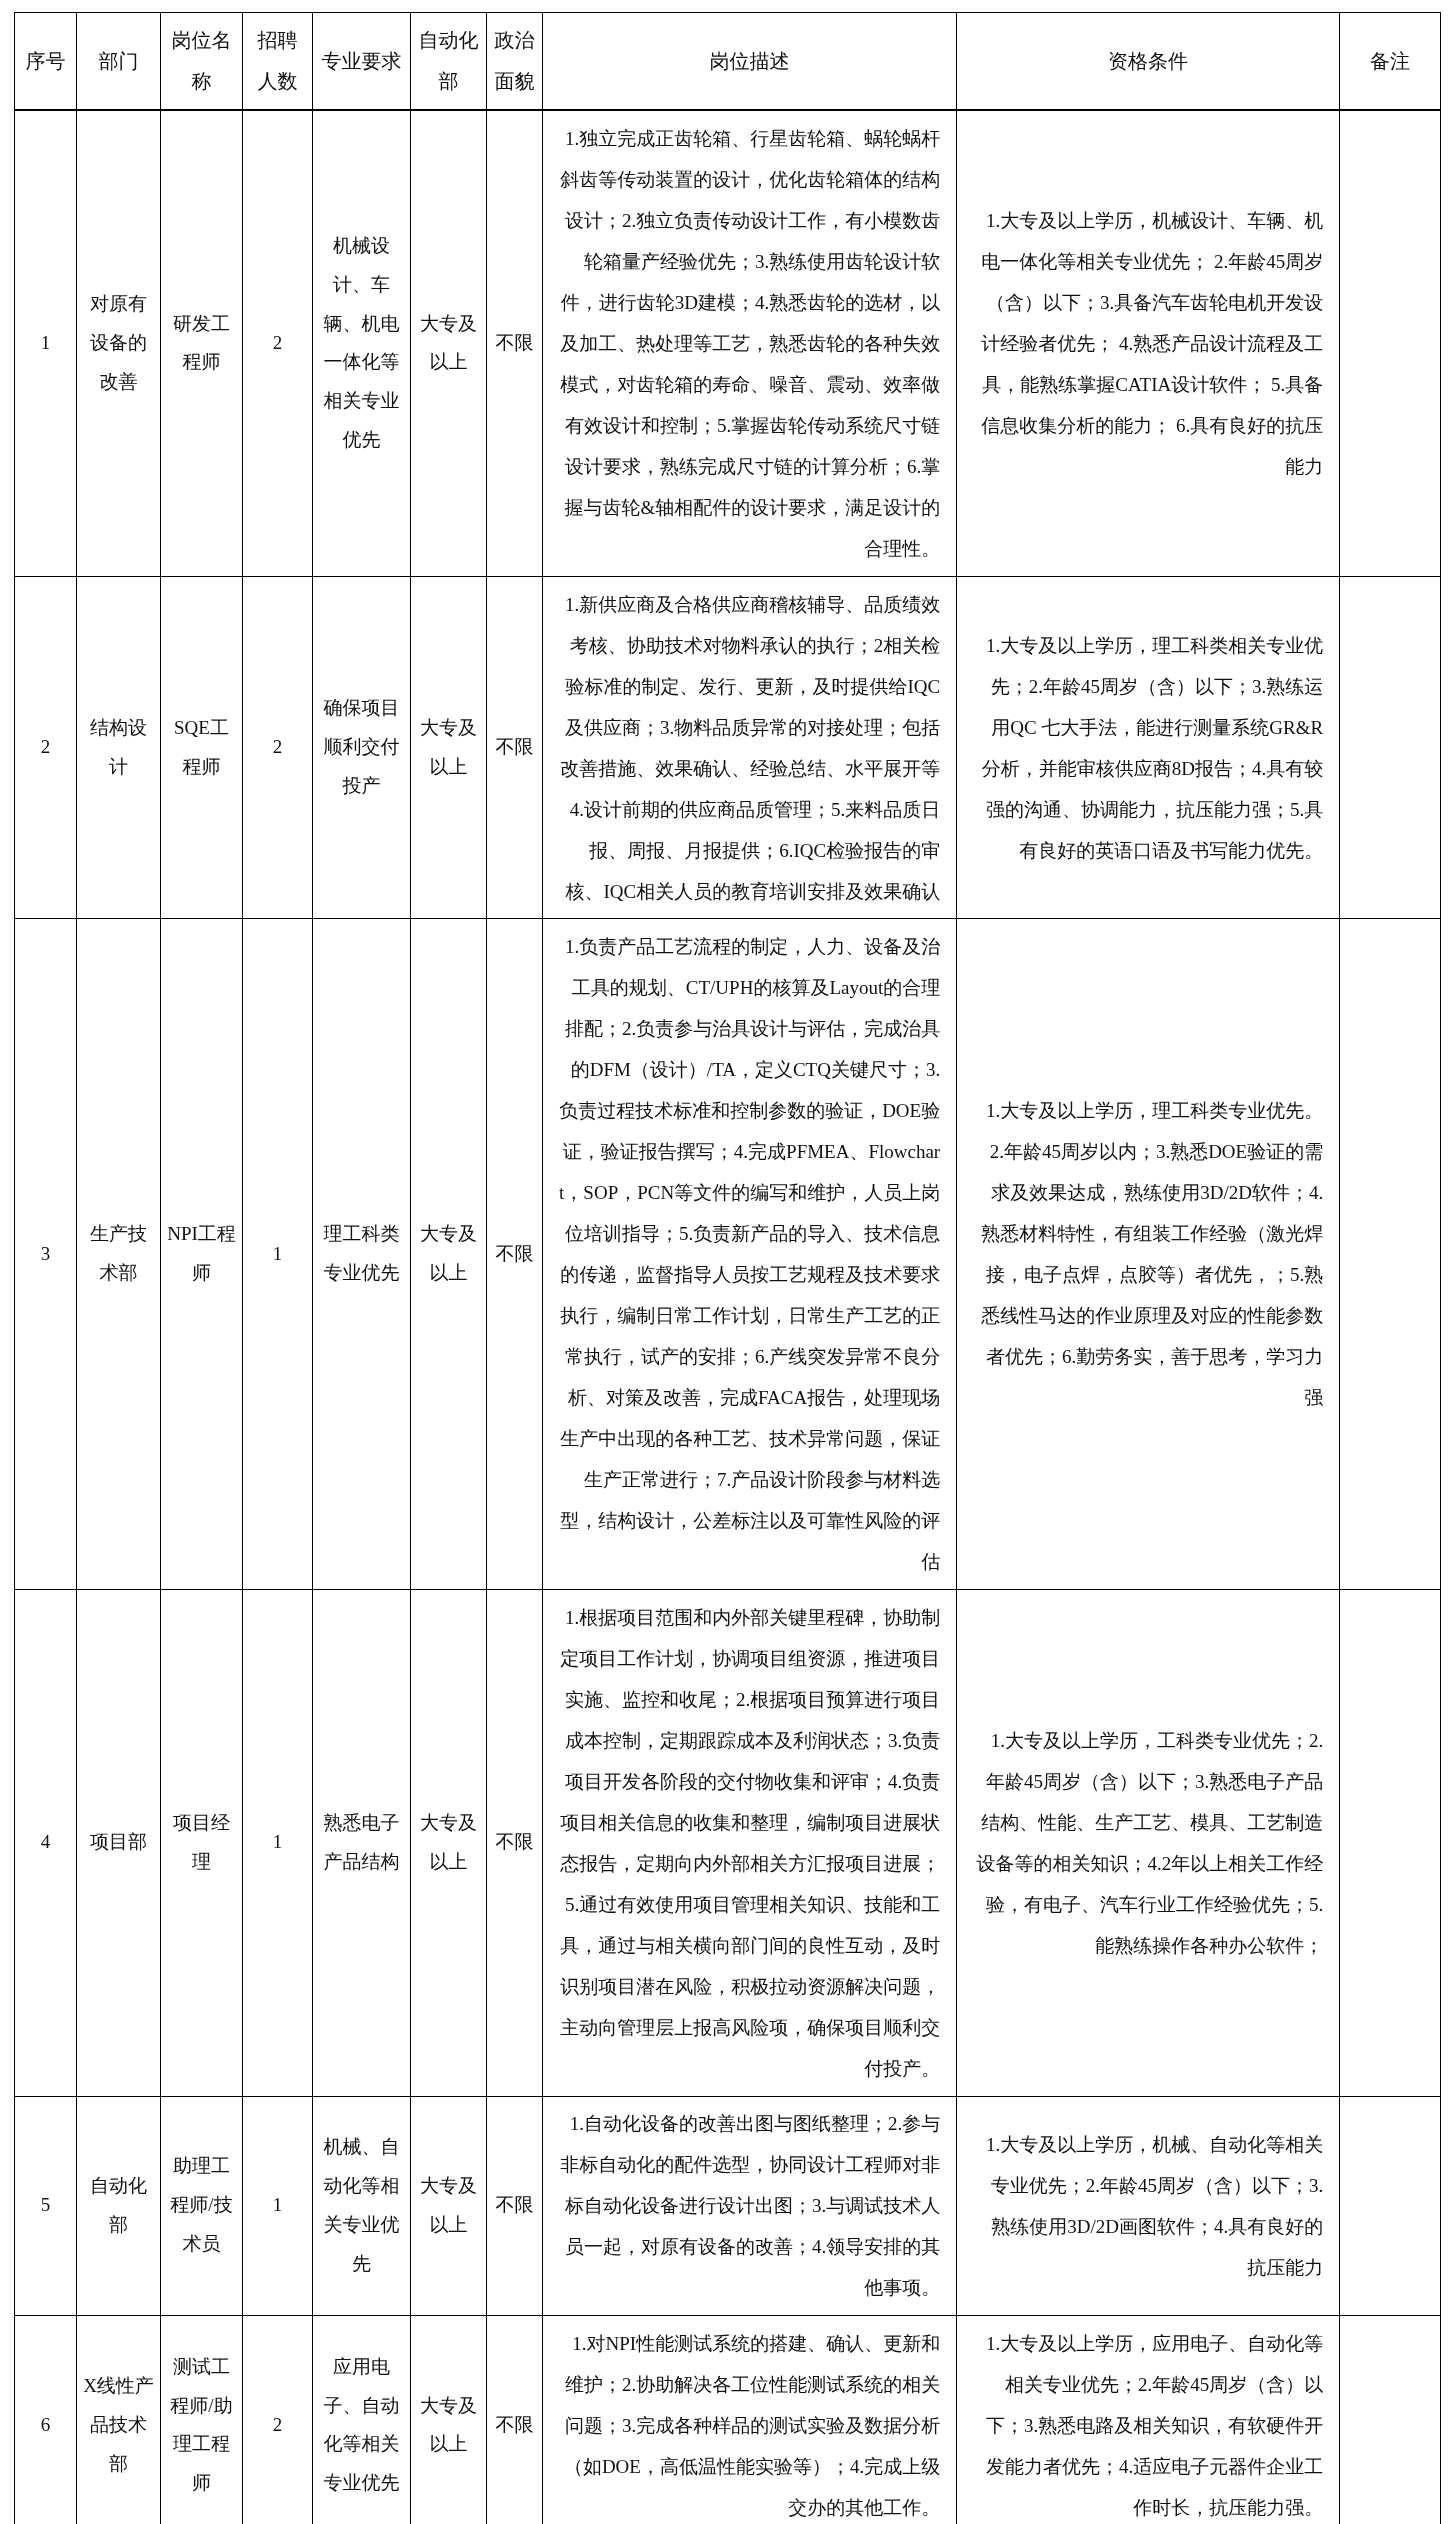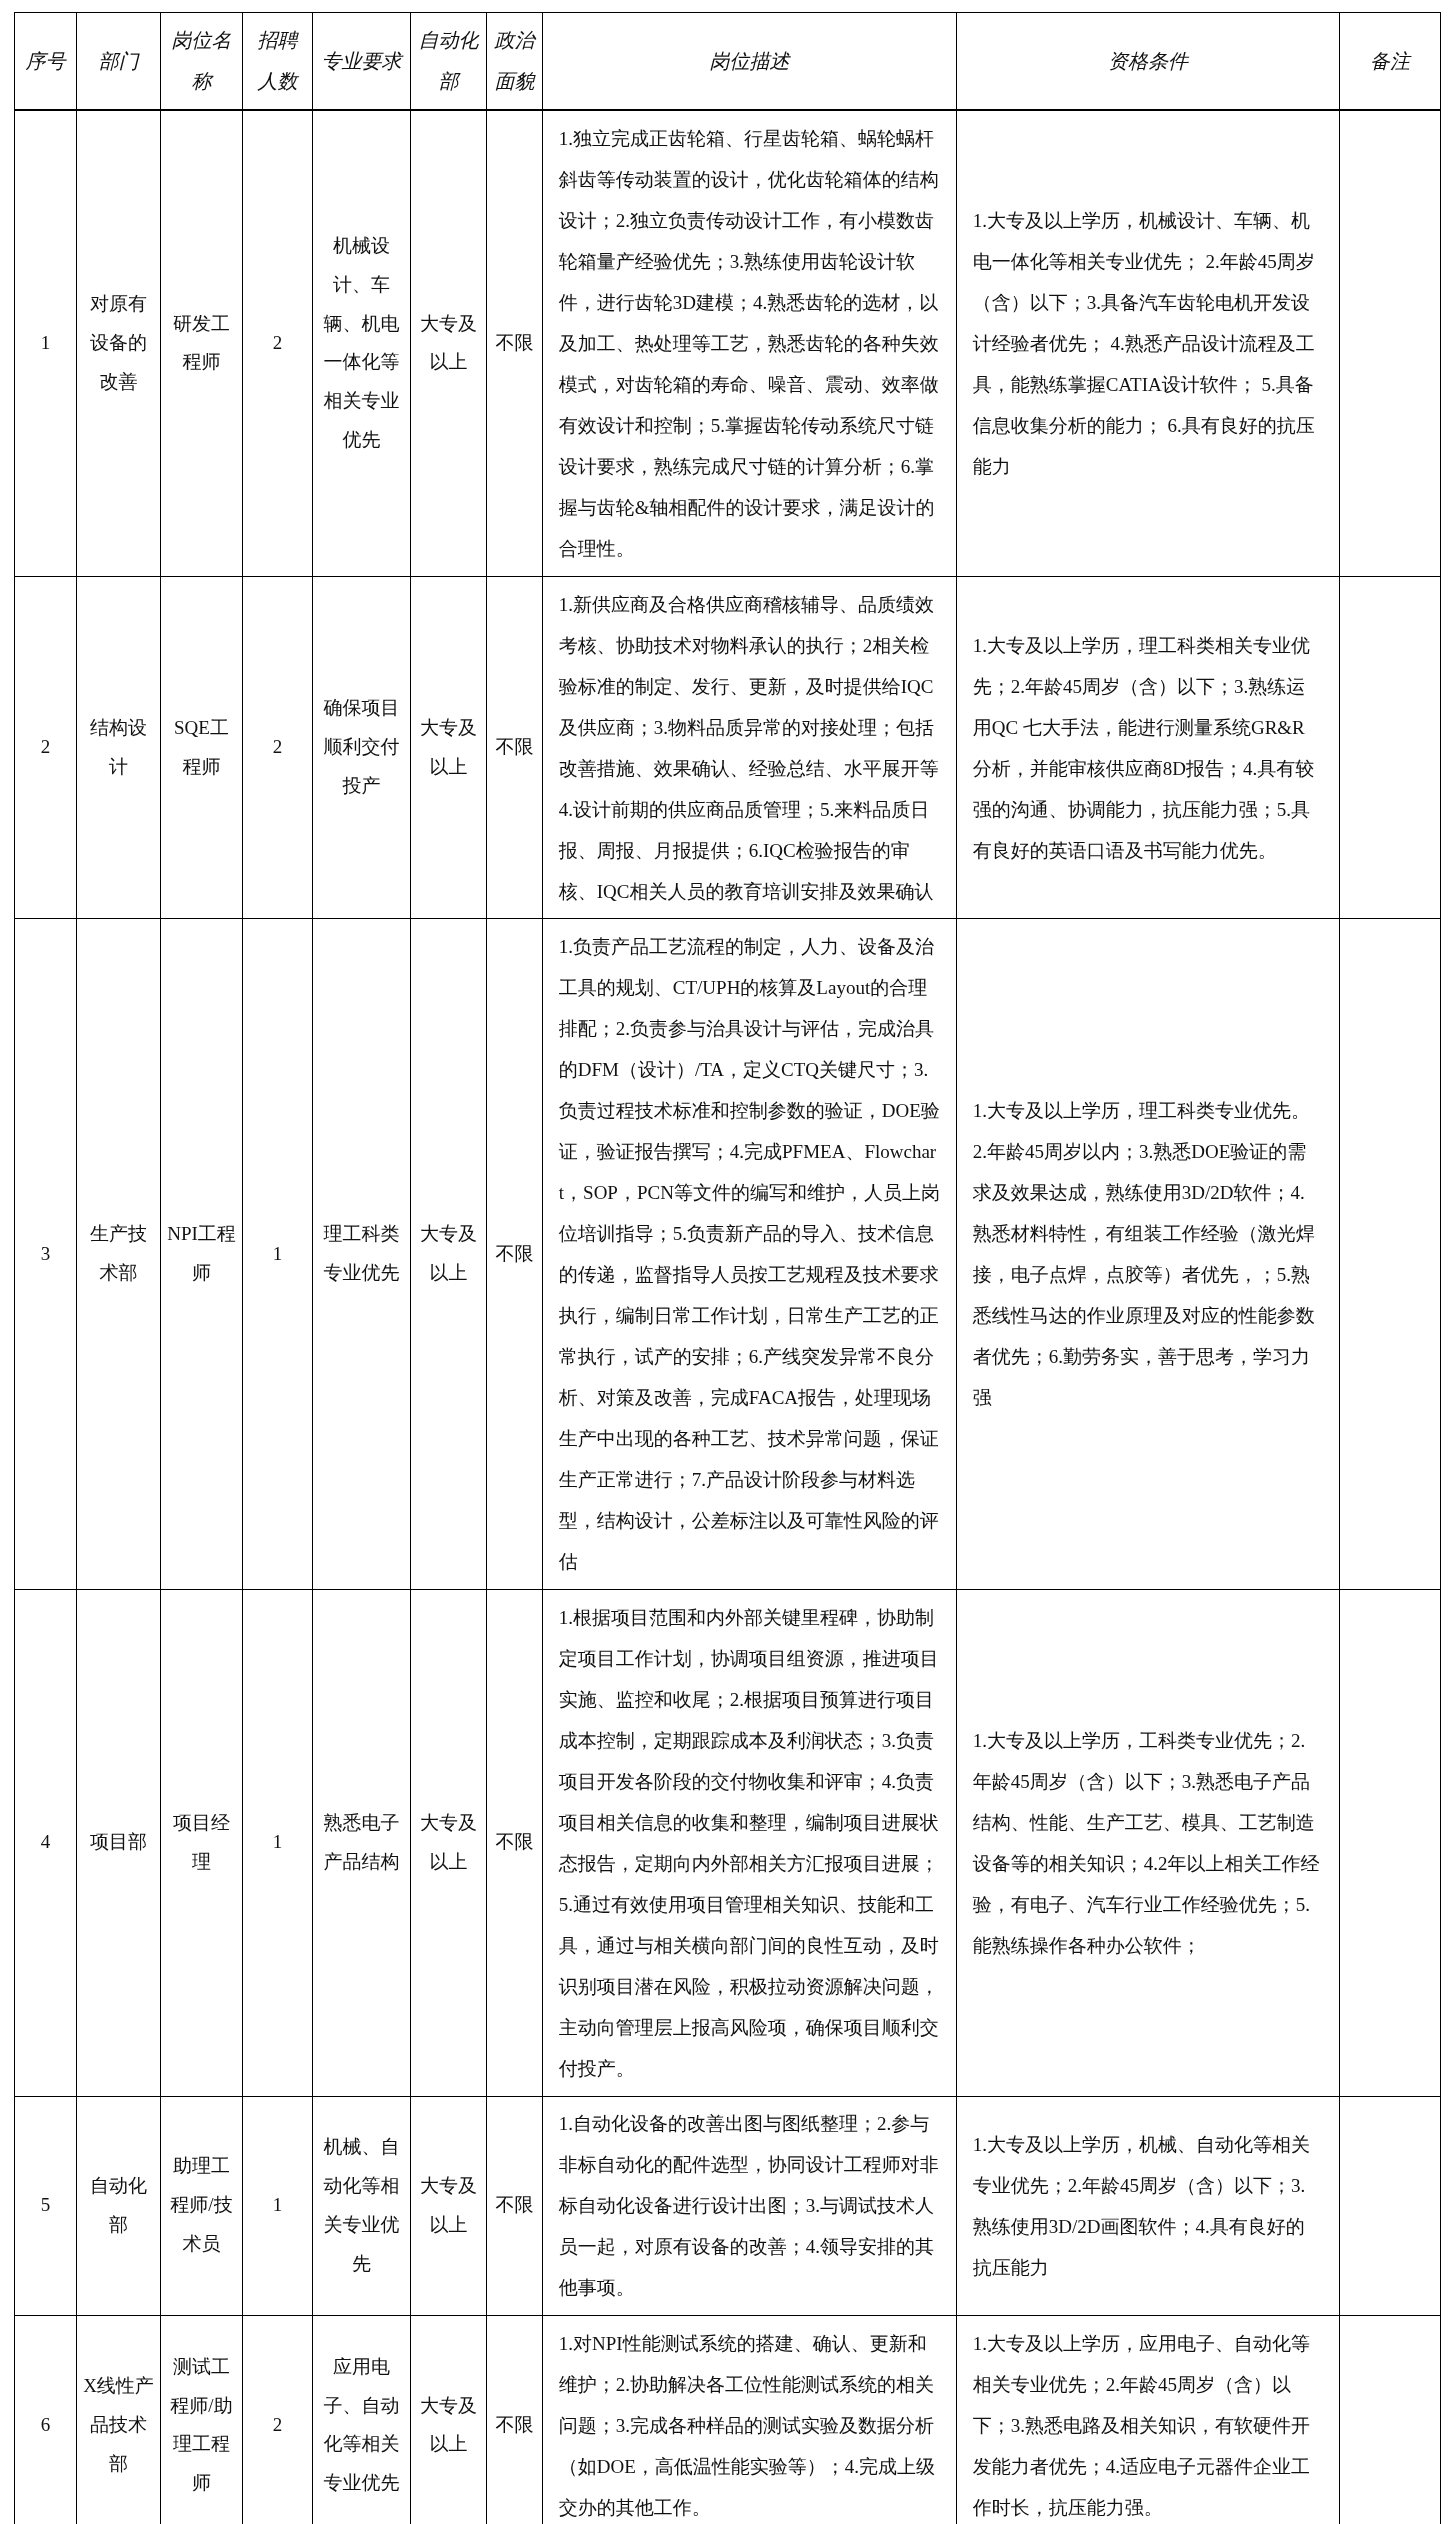--- a/index.html
+++ b/index.html
@@ -33,24 +33,23 @@
     padding: 3.4px 5.6px;
     word-break: break-all;
     overflow: hidden;
     background: #ffffff;
     color: #111111;
   }
   .job-table thead th {
     height: 89px;
     font-size: 20px;
     border-bottom-width: 2.3px;
-    font-style: italic;
   }
   .job-table td.cell-desc, .job-table td.cell-qual {
-    text-align: left;
+    text-align: right;
     line-height: 41px;
     padding: 6.8px 15.8px;
   }
   
   .job-table tbody tr:nth-child(1) { height: 350px; }
   .job-table tbody tr:nth-child(2) { height: 283px; }
   .job-table tbody tr:nth-child(3) { height: 575px; }
   .job-table tbody tr:nth-child(4) { height: 435px; }
   .job-table tbody tr:nth-child(5) { height: 178px; }
   .job-table tbody tr:nth-child(6) { height: 176px; }

